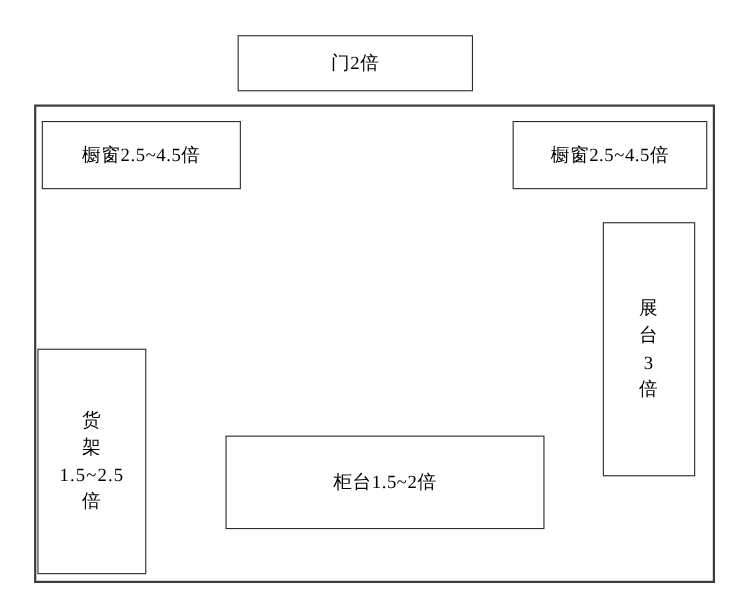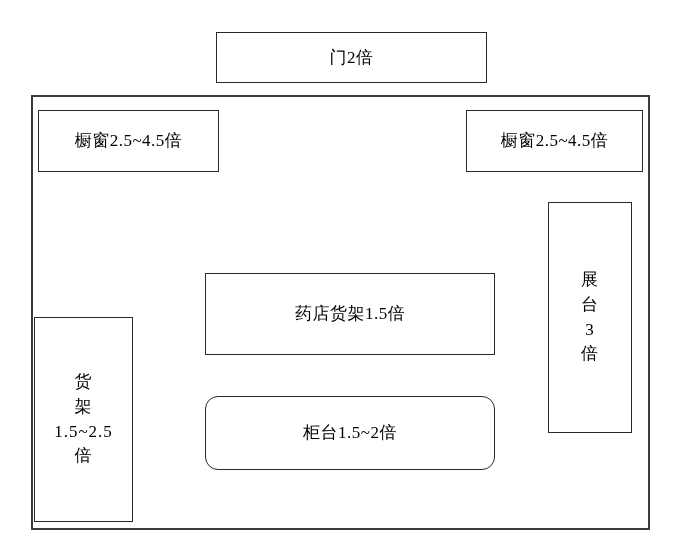--- a/index.html
+++ b/index.html
@@ -60,21 +60,21 @@
   .layer-mid   { z-index: 3; align-items: center; }
   .layer-base  { z-index: 1; }
 </style>
 </head>
 <body>
 
 <div id="diagram-canvas">
 
   <div class="store-outline layer-base" style="left:31px; top:95px; width:619px; height:435px;"></div>
 
-  <div class="fixture layer-top" style="left:216px; top:32px; width:271px; height:51px;">
+  <div class="fixture layer-top" style="left:216px; top:32px; width:214px; height:51px;">
     <span class="fixture-label">门2倍</span>
   </div>
 
   <div class="fixture layer-mid" style="left:38px; top:110px; width:181px; height:62px;">
     <span class="fixture-label">橱窗2.5~4.5倍</span>
   </div>
 
   <div class="fixture layer-mid" style="left:466px; top:110px; width:177px; height:62px;">
     <span class="fixture-label">橱窗2.5~4.5倍</span>
   </div>
@@ -86,21 +86,18 @@
 倍</span>
   </div>
 
   <div class="fixture fixture-vertical layer-mid" style="left:34px; top:317px; width:99px; height:205px;">
     <span class="fixture-label">货
 架
 1.5~2.5
 倍</span>
   </div>
 
-  <div class="fixture layer-mid" style="left:205px; top:273px; width:290px; height:82px;">
-    <span class="fixture-label">药店货架1.5倍</span>
-  </div>
 
-  <div class="fixture layer-mid" style="left:205px; top:396px; width:290px; height:74px;border-radius:13px;">
+  <div class="fixture layer-mid" style="left:205px; top:396px; width:290px; height:85px;">
     <span class="fixture-label">柜台1.5~2倍</span>
   </div>
 
 </div>
 
 </body></html>

